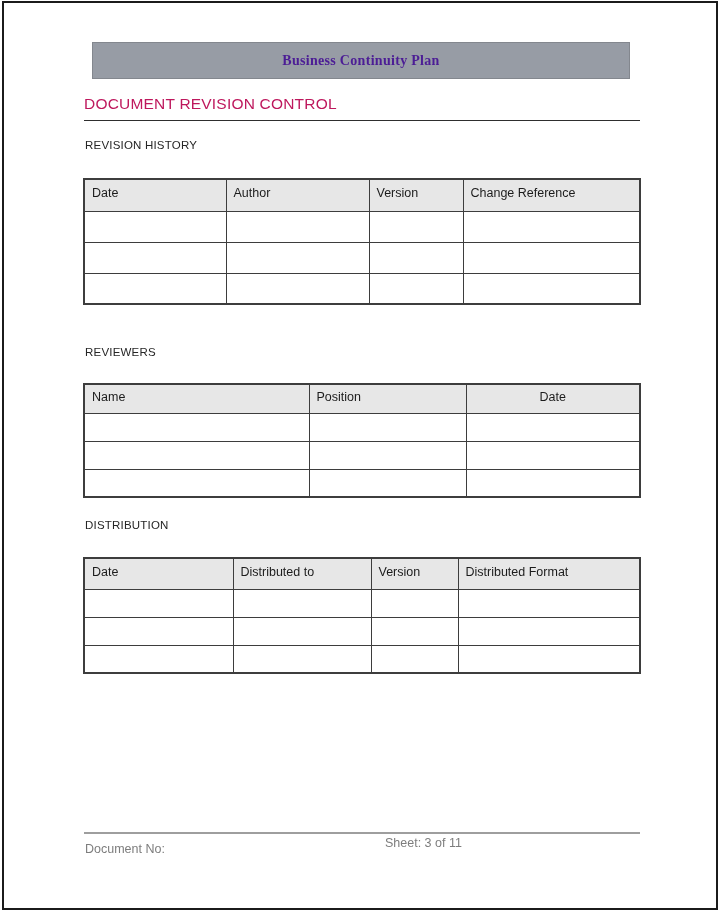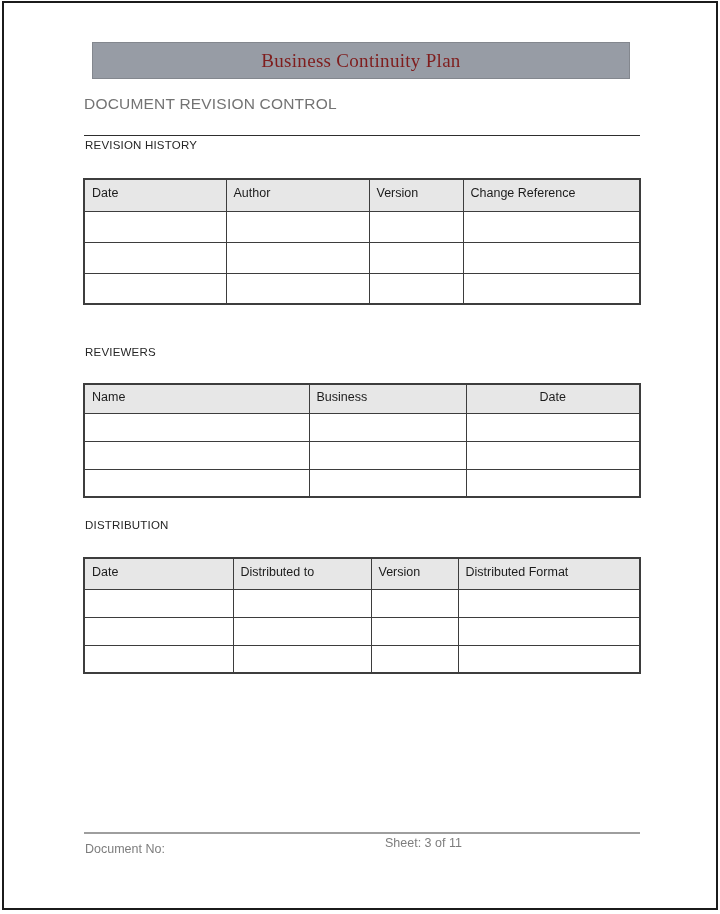--- a/index.html
+++ b/index.html
@@ -23,33 +23,33 @@
     width: 538px; height: 37px;
     background: #979ca5;
     border: 1px solid #83878e;
     box-sizing: border-box;
     display: flex;
     align-items: center;
     justify-content: center;
   }
   .banner span {
     font-family: "Liberation Serif", serif;
-    font-weight: 400;
-    font-size: 19px;
-    color: #7f1d1d;
+    font-weight: 700;
+    font-size: 14px;
+    color: #4c1d95;
     letter-spacing: 0.3px;
   }
   .doc-heading {
     position: absolute;
     left: 84px; top: 95px;
     width: 556px;
     font-size: 15.5px;
-    color: #737373;
+    color: #be185d;
     letter-spacing: 0.2px;
-    padding-bottom: 22px;
+    padding-bottom: 7px;
     border-bottom: 1.5px solid #2e2e2e;
   }
   .section-label {
     position: absolute;
     left: 85px;
     font-size: 11.5px;
     color: #262626;
     letter-spacing: 0.2px;
   }
   table.tbl {
@@ -151,21 +151,21 @@
   <div class="section-label" style="top:346px">REVIEWERS</div>
   <table class="tbl" id="tbl-rev" style="top:383px">
     <colgroup>
         <col style="width:225px">
         <col style="width:157px">
         <col style="width:174px">
       </colgroup>
     <thead>
       <tr>
         <th>Name</th>
-        <th>Business</th>
+        <th>Position</th>
         <th class="center">Date</th>
       </tr>
     </thead>
     <tbody>
       <tr>
         <td></td>
         <td></td>
         <td></td>
       </tr>
       <tr>

